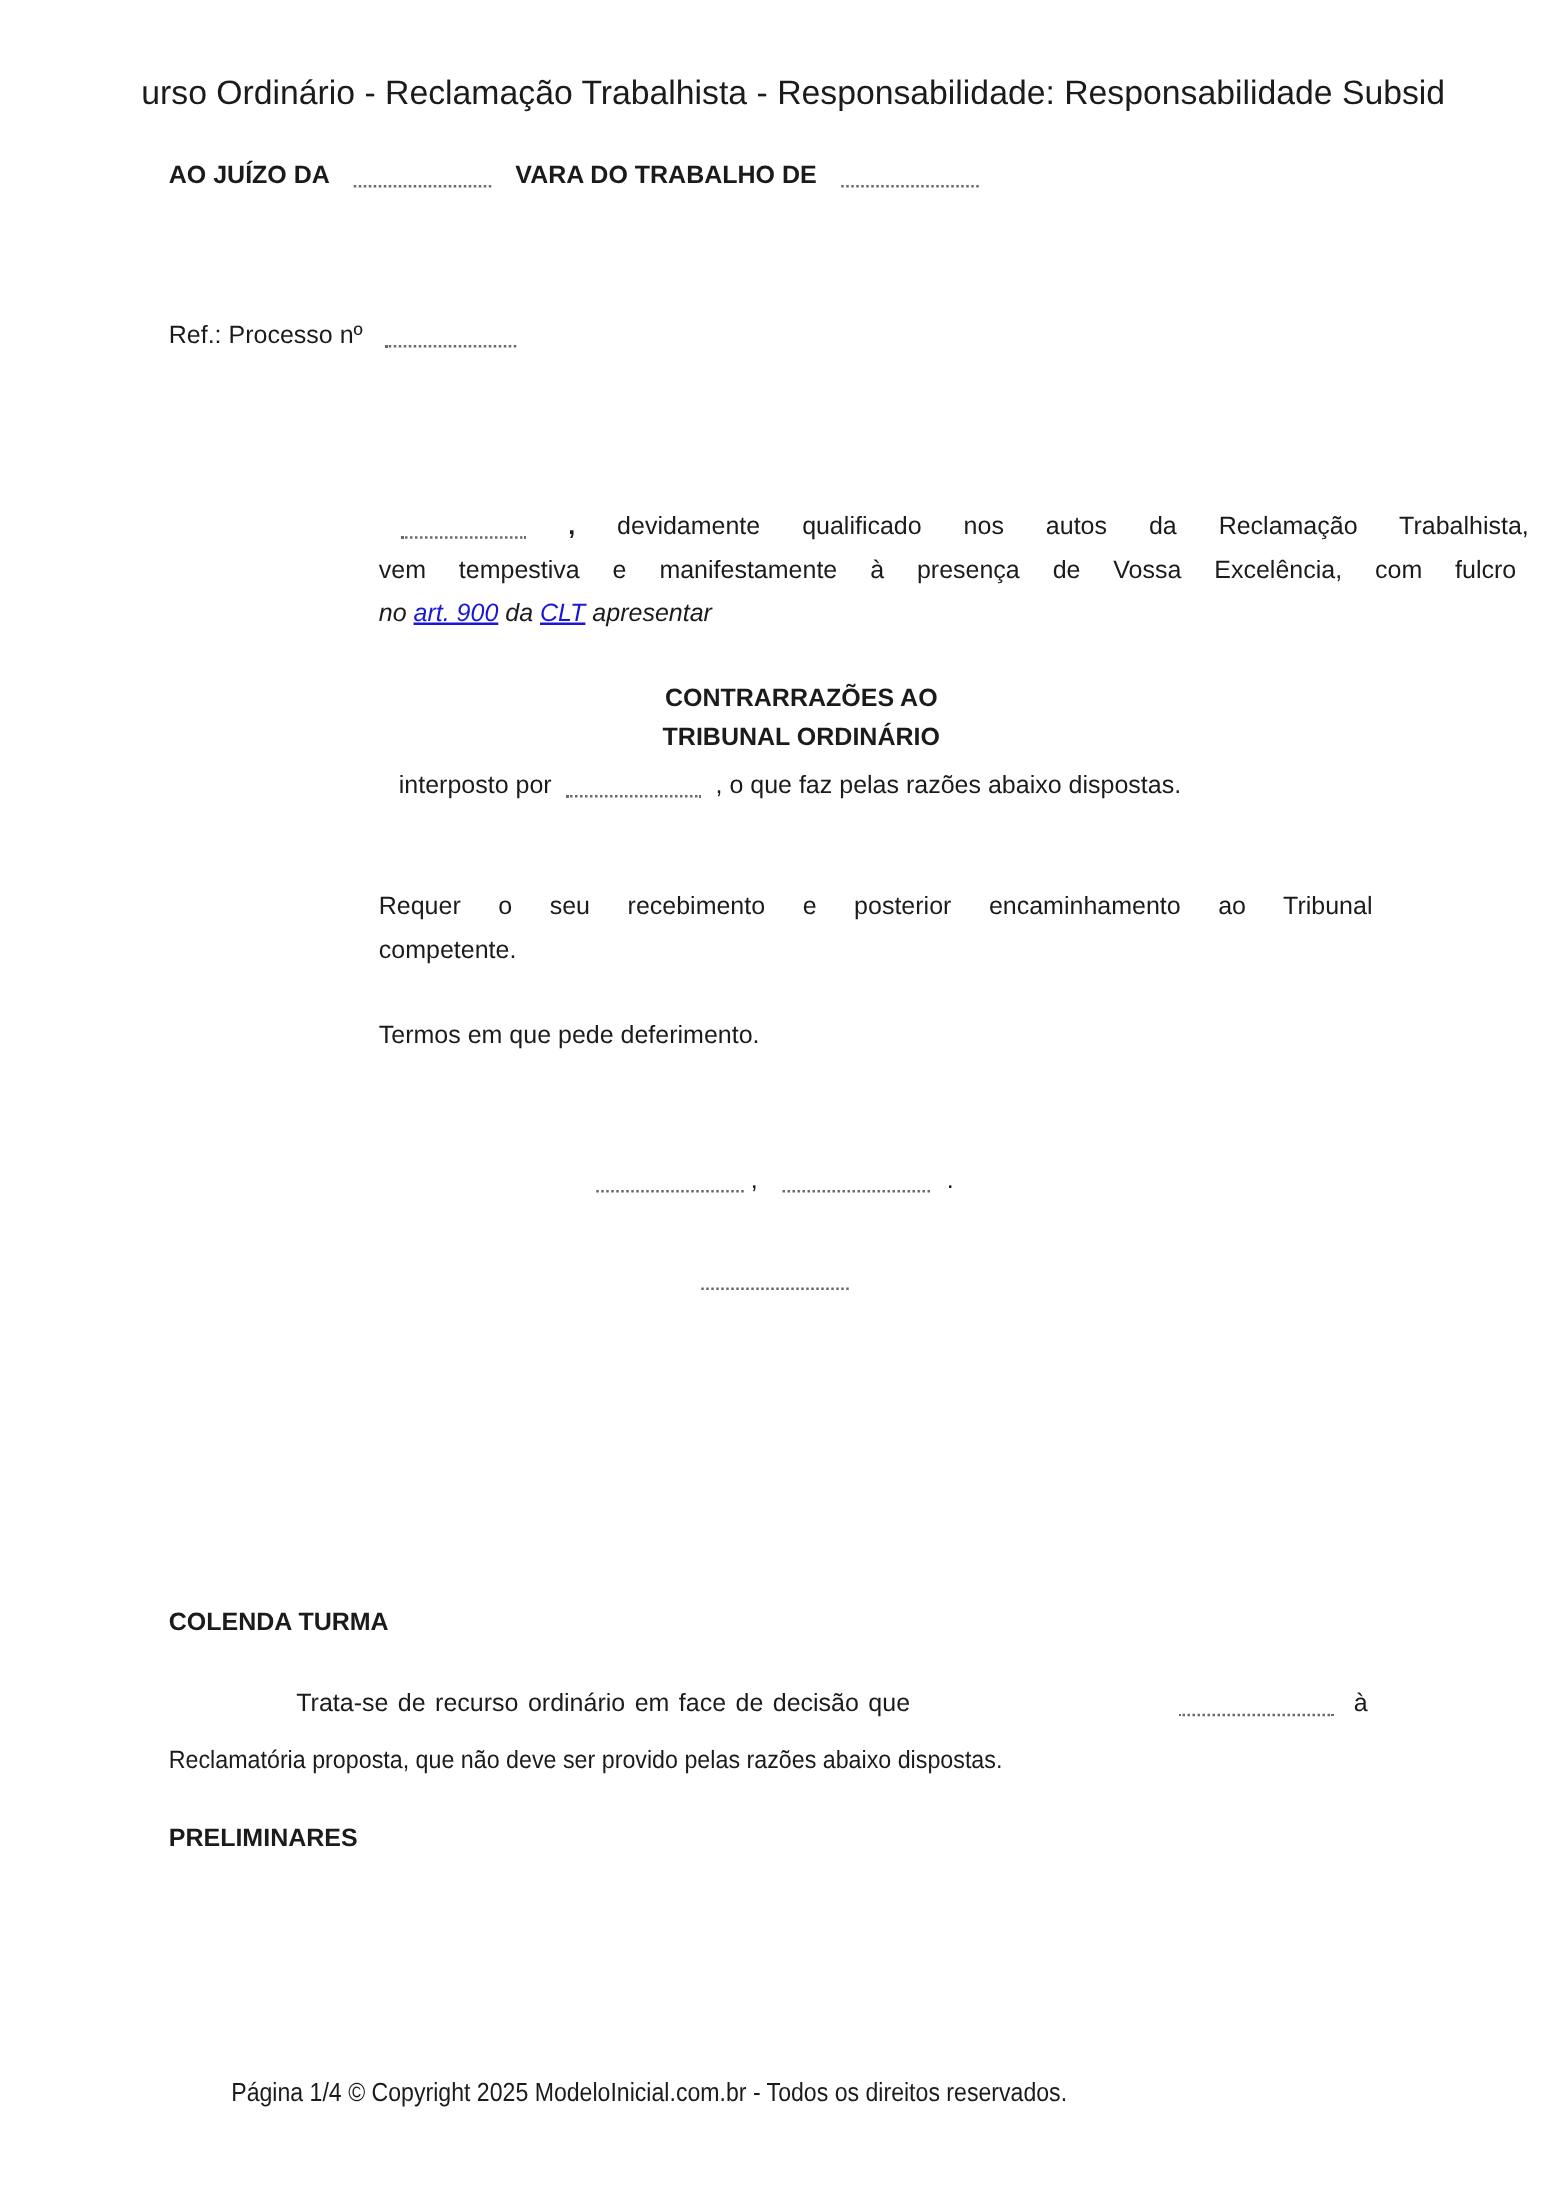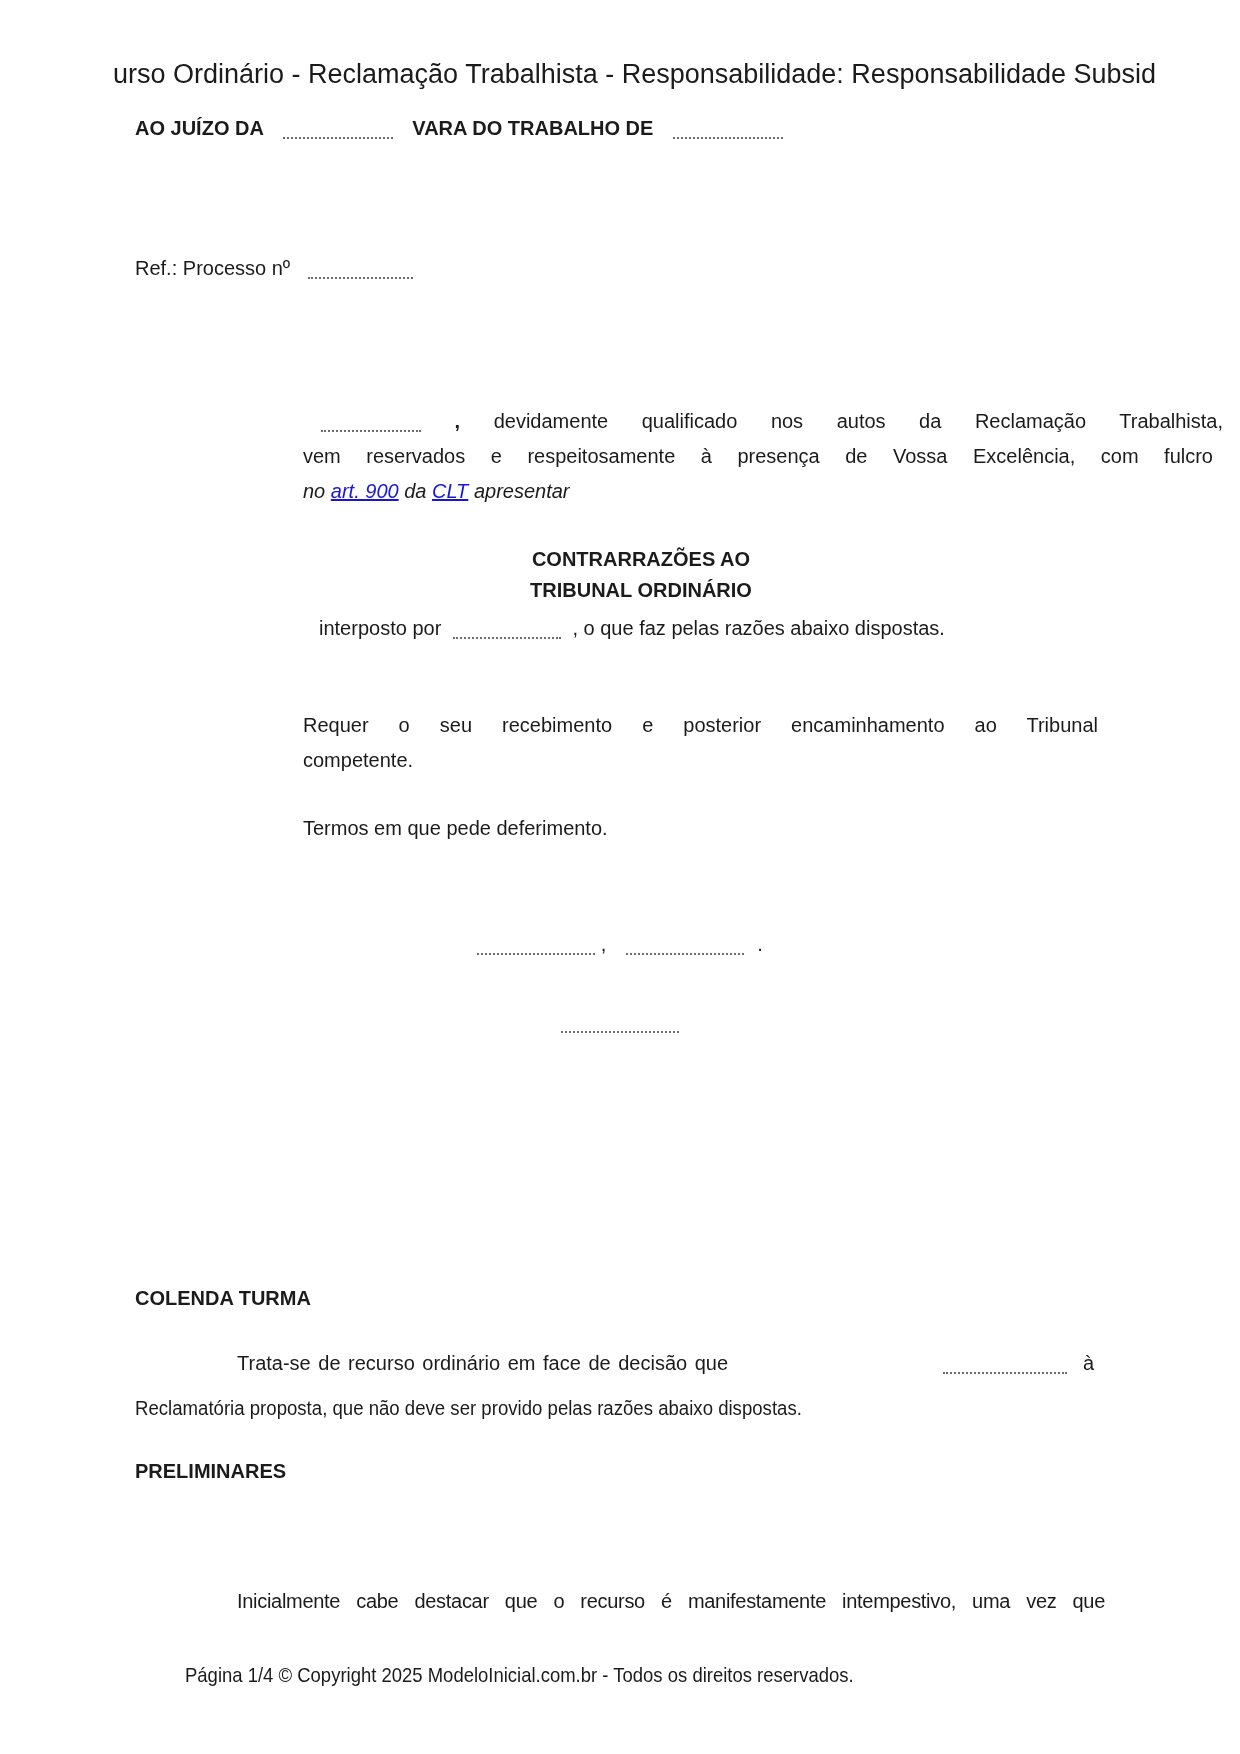--- a/index.html
+++ b/index.html
@@ -23,39 +23,39 @@
   .hdr { font-size:27px; line-height:32px; }
   .ftr { font-size:21px; }
 </style>
 </head>
 <body>
 
 <div class="page">
 
   <div class="line hdr" style="top:58px; left:113px;">urso Ordinário - Reclamação Trabalhista - Responsabilidade: Responsabilidade Subsid</div>
 
-  <div class="line bold" style="top:116px; left:135px;text-align:center;">
+  <div class="line bold" style="top:128px; left:135px;text-align:center;">
     <span>AO JUÍZO DA</span>
     <span class="blank w110" style="margin:0 14px;"></span>
     <span>VARA DO TRABALHO DE</span>
     <span class="blank w110" style="margin-left:14px;"></span>
   </div>
 
   <div class="line" style="top:256px; left:135px;">
     <span>Ref.: Processo nº</span>
     <span class="blank w105" style="margin-left:12px;"></span>
   </div>
 
   <div class="line just" style="top:409px; left:303px; width:902px; padding-left:18px;">
     <span class="blank w100"></span>
     <span class="bold">,</span>
     <span>devidamente qualificado nos autos da Reclamação Trabalhista,</span>
   </div>
 
-  <div class="line just" style="top:444px; left:303px; width:910px;">vem reservados e respeitosamente à presença de Vossa Excelência, com fulcro</div>
+  <div class="line just" style="top:444px; left:303px; width:910px;">vem tempestiva e manifestamente à presença de Vossa Excelência, com fulcro</div>
 
   <div class="line" style="top:479px; left:303px;font-style:italic;">
     <span>no</span>
     <a class="link">art. 900</a>
     <span>da</span>
     <a class="link">CLT</a>
     <span>apresentar</span>
   </div>
 
   <div class="line bold center" style="top:547px; left:303px; width:676px;">CONTRARRAZÕES AO</div>
@@ -90,17 +90,16 @@
   <div class="line" style="top:1351px; left:943px;">
     <span class="blank w124"></span>
   </div>
   <div class="line" style="top:1351px; left:1083px;">à</div>
 
   <div class="line narrow93" style="top:1396px; left:135px;">Reclamatória proposta, que não deve ser provido pelas razões abaixo dispostas.</div>
 
   <div class="line bold" style="top:1459px; left:135px;">PRELIMINARES</div>
 
 
-  <div class="line just" style="top:1589px; left:237px; width:868px; letter-spacing:-0.3px;">Inicialmente cabe destacar que o recurso é manifestamente intempestivo, uma vez que</div>
 
   <div class="line ftr narrow88" style="top:1663px; left:185px;">Página 1/4 © Copyright 2025 ModeloInicial.com.br - Todos os direitos reservados.</div>
 
 </div>
 
 </body></html>

